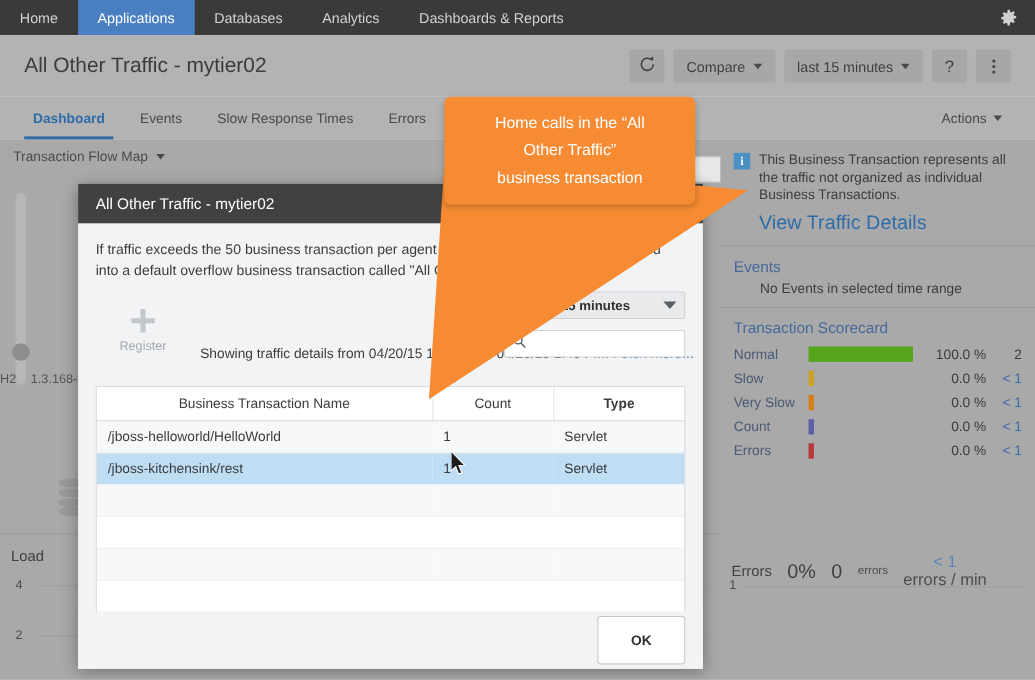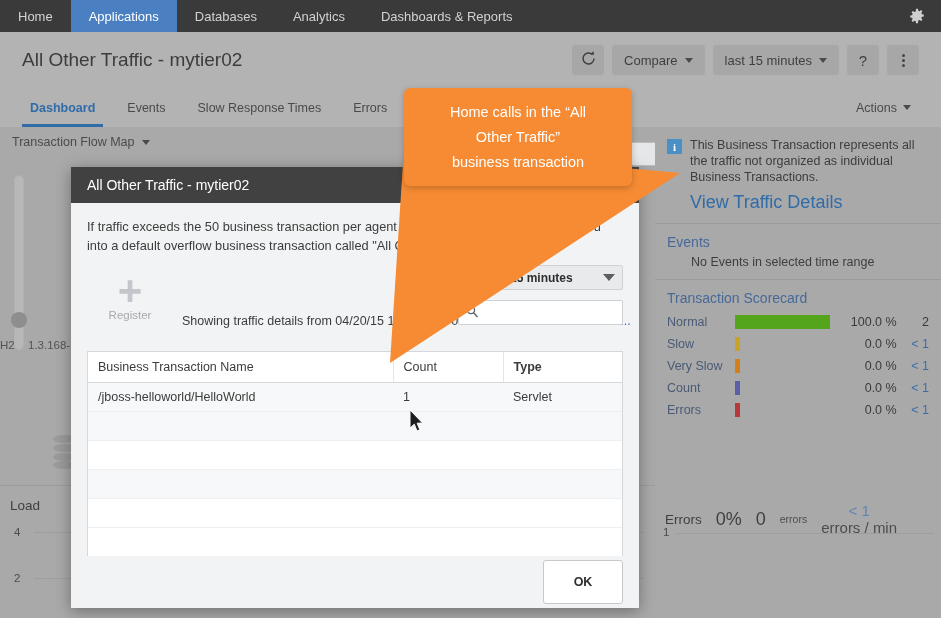--- a/index.html
+++ b/index.html
@@ -180,21 +180,21 @@
     border:none; outline:none; flex:1; font-size:12px; margin-left:5px;
     font-family:"Liberation Sans", sans-serif; background:transparent; color:#333;
   }
 
   
   .tbl-wrap {
     margin:0 16px; border:1px solid #d5d8db; background:#ffffff; height:215px; overflow:hidden;
   }
   table.bt { width:100%; border-collapse:collapse; }
   table.bt th {
-    text-align:left; font-weight:normal; font-size:12.5px; color:#3c3c3c;
+    text-align:center; font-weight:normal; font-size:12.5px; color:#3c3c3c;
     padding:8px 10px; background:#ffffff; border-bottom:1px solid #d5d8db;
     border-right:1px solid #e3e5e7;
   }
   table.bt th:last-child { border-right:none;font-weight:bold; }
   table.bt td {
     font-size:12.5px; color:#3c3c3c; padding:7px 10px; border-bottom:1px solid #edeff0;
   }
   table.bt tr.alt td { background:#f7f8f9; }
   table.bt tr.selected td { background:#bfdef4; }
   .col-name { width:305px; }
@@ -446,20 +446,25 @@
             <th class="col-count">Count</th>
             <th>Type</th>
           </tr>
         </thead>
         <tbody id="bt-rows">
             <tr class="alt">
               <td>/jboss-helloworld/HelloWorld</td>
               <td>1</td>
               <td>Servlet</td>
             </tr>
+            <tr class="selected">
+              <td>/jboss-kitchensink/rest</td>
+              <td>1</td>
+              <td>Servlet</td>
+            </tr>
             <tr class="alt">
               <td>&nbsp;</td>
               <td>&nbsp;</td>
               <td>&nbsp;</td>
             </tr>
             <tr>
               <td>&nbsp;</td>
               <td>&nbsp;</td>
               <td>&nbsp;</td>
             </tr>

